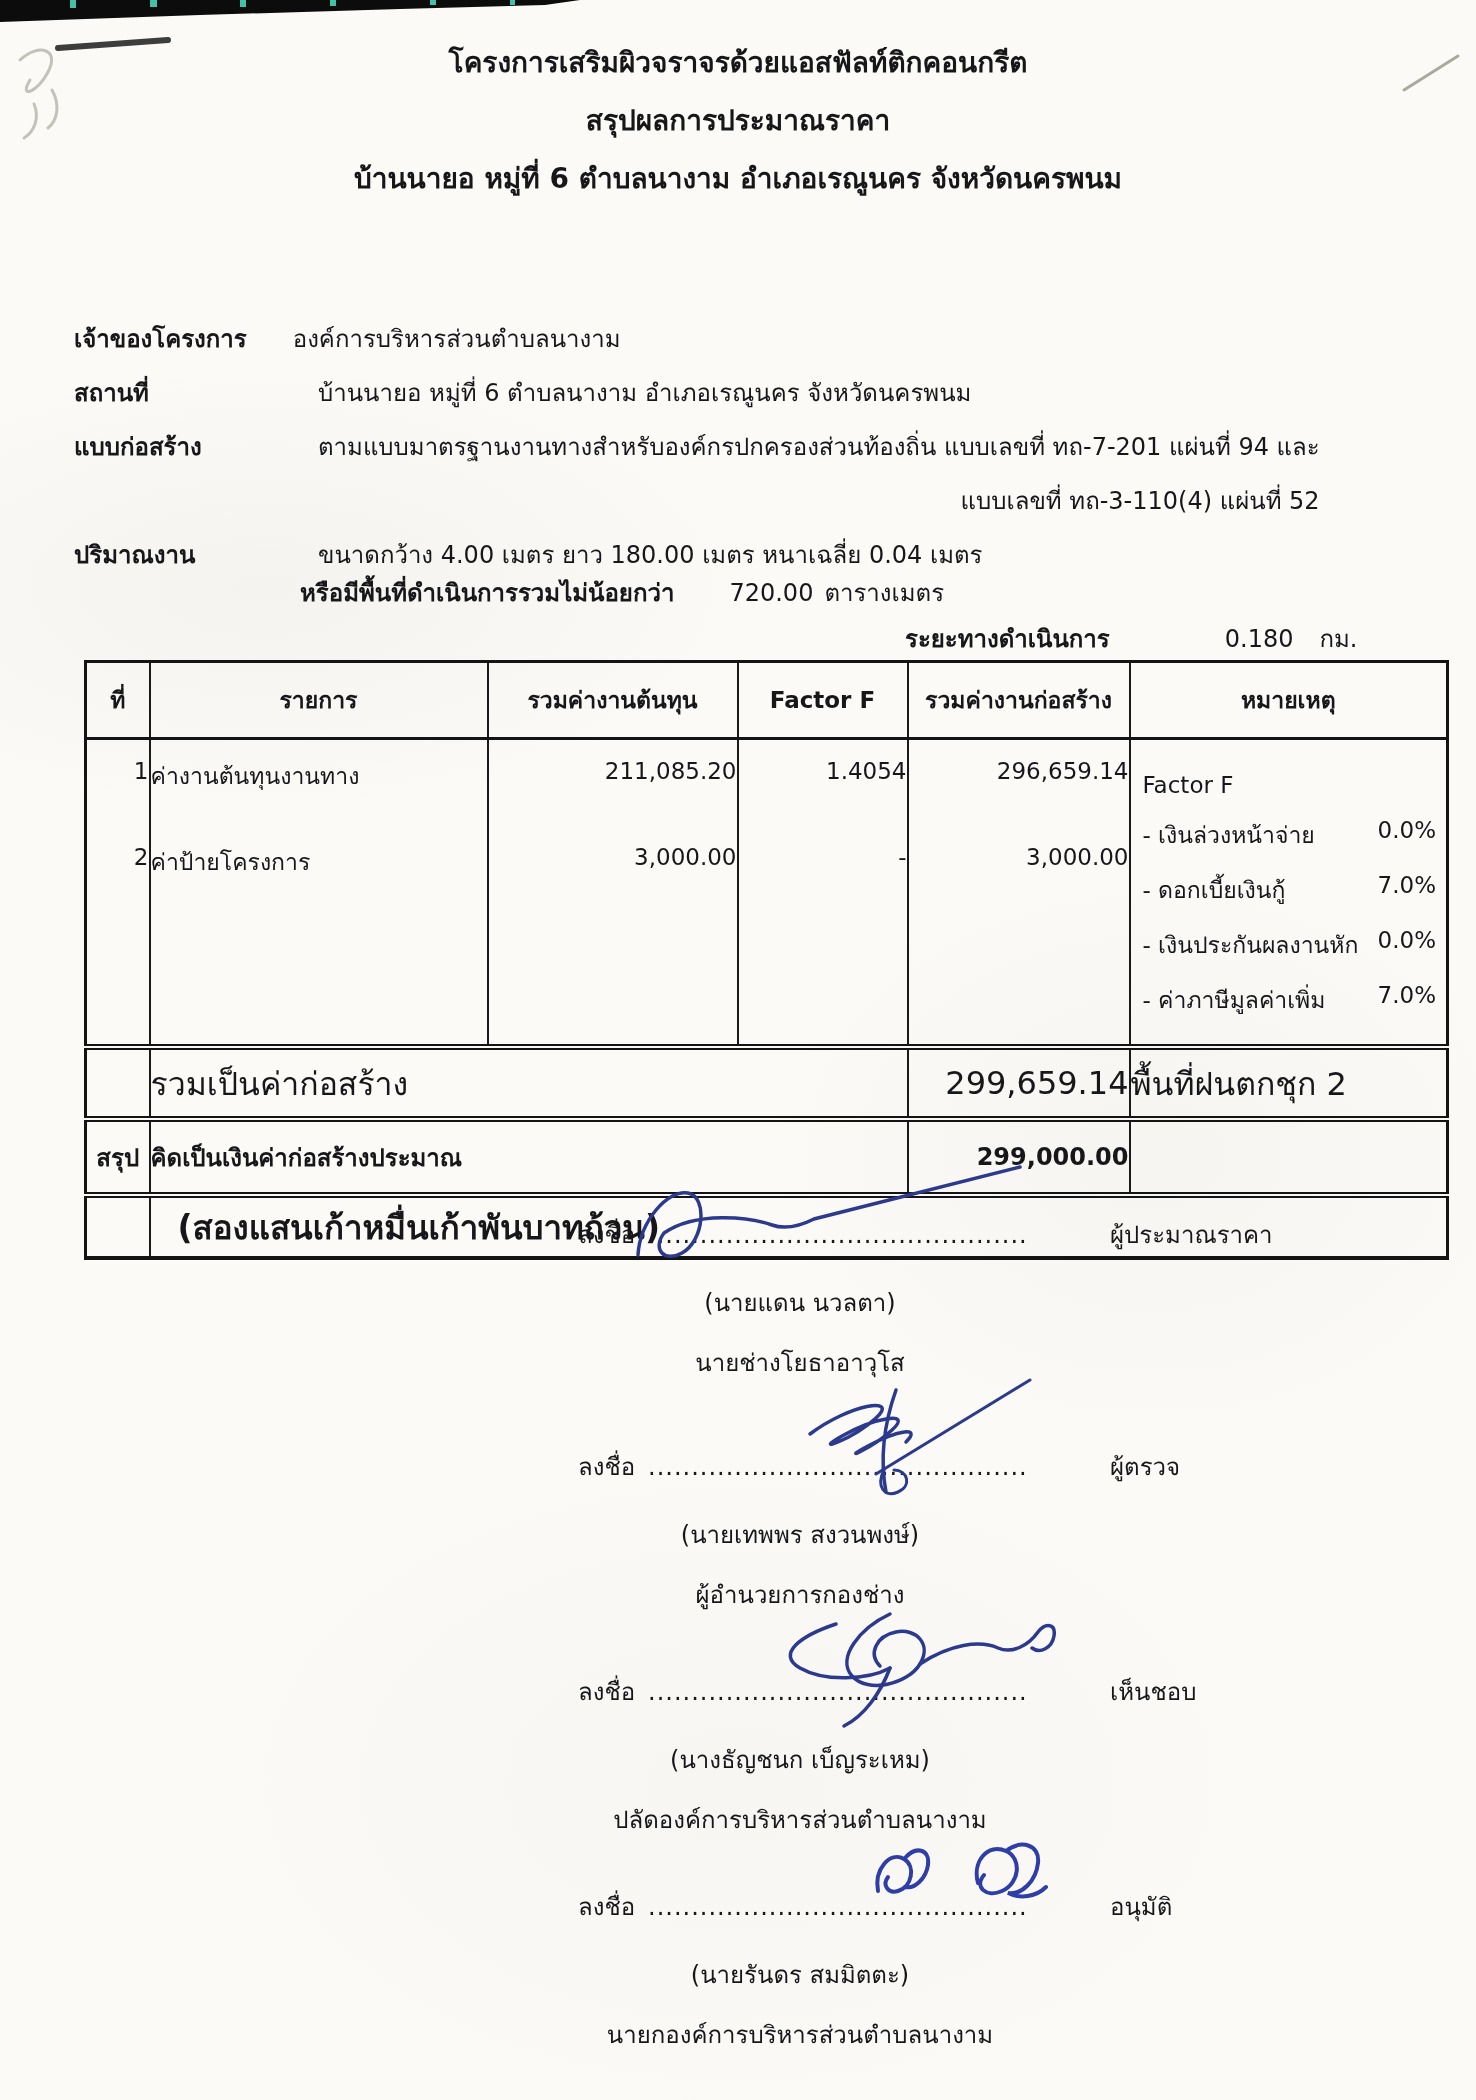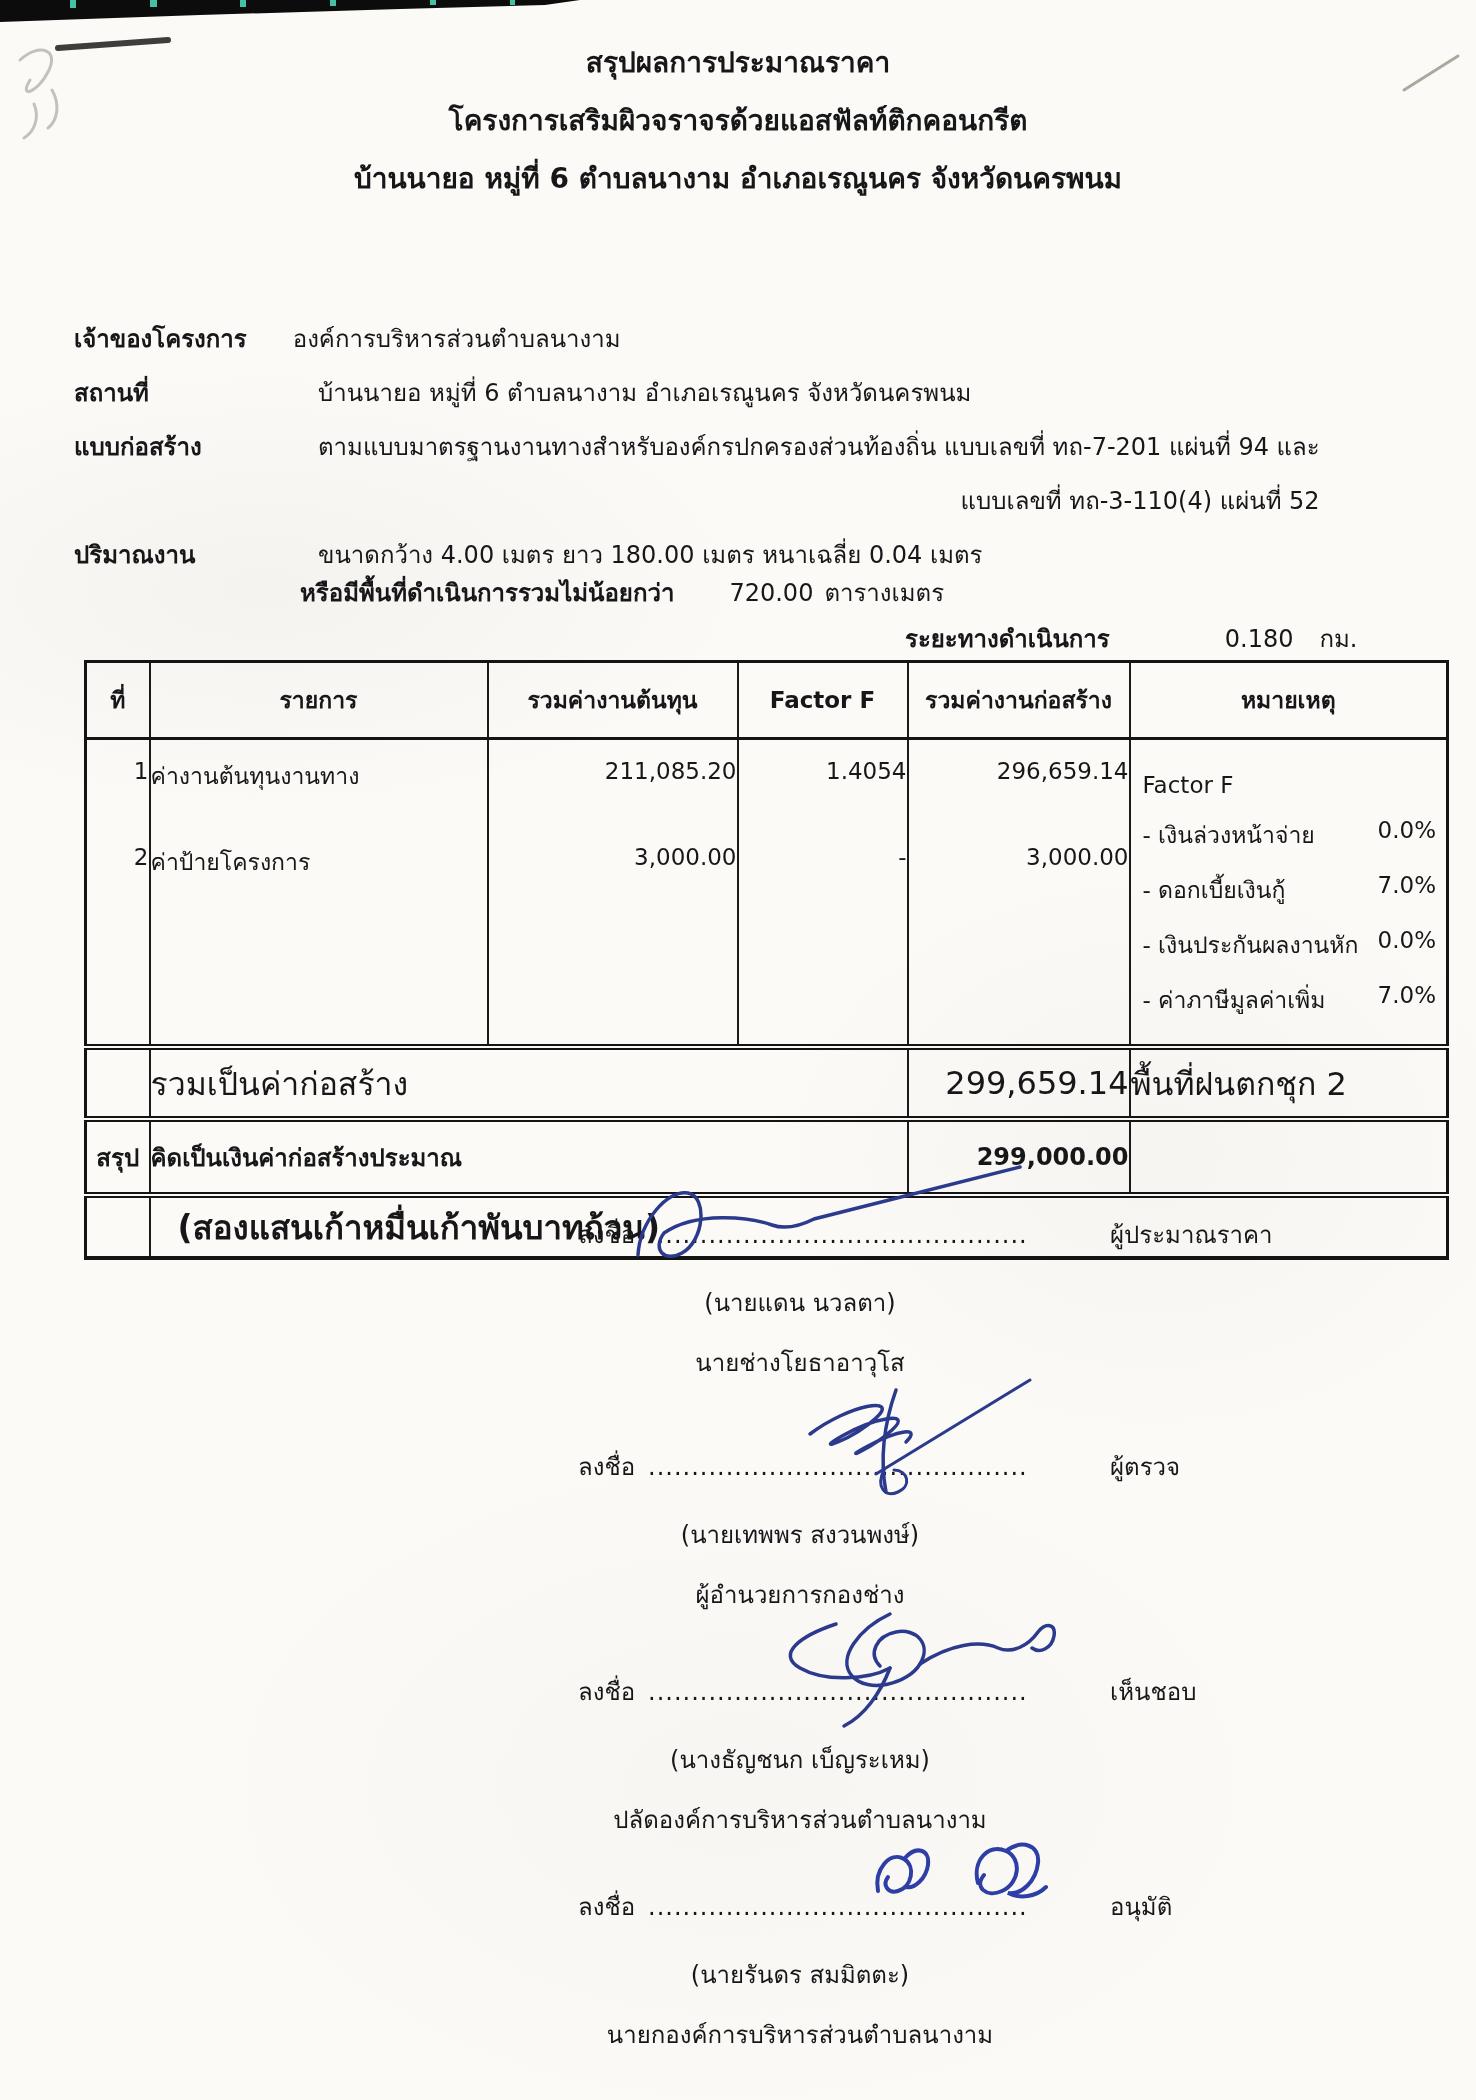--- a/index.html
+++ b/index.html
@@ -96,22 +96,22 @@
   <svg class="pencil" width="220" height="130" viewBox="0 0 220 130">
     <path d="M58,28 L168,20" stroke="#3d3d3b" stroke-width="6" fill="none" stroke-linecap="round"></path>
     <path d="M20,40 C40,22 60,30 48,52 C38,72 18,80 30,60 M34,84 C40,98 34,112 24,118 M52,70 C60,84 58,100 48,108" stroke="#c3c2ba" stroke-width="3" fill="none" stroke-linecap="round"></path>
   </svg>
 
   <svg class="corner-mark" width="90" height="60" viewBox="0 0 90 60">
     <path d="M18,50 L72,16" stroke="#a9a99e" stroke-width="3" fill="none" stroke-linecap="round"></path>
   </svg>
 
   <div class="titles">
+    <div class="title-line">โครงการเสริมผิวจราจรด้วยแอสฟัลท์ติกคอนกรีต</div>
     <div class="title-line">สรุปผลการประมาณราคา</div>
-    <div class="title-line">โครงการเสริมผิวจราจรด้วยแอสฟัลท์ติกคอนกรีต</div>
     <div class="title-line">บ้านนายอ  หมู่ที่ 6  ตำบลนางาม   อำเภอเรณูนคร  จังหวัดนครพนม</div>
   </div>
 
   <div class="info">
     <div class="info-row">
       <span class="info-label inline">เจ้าของโครงการ</span>
       <span class="info-value">องค์การบริหารส่วนตำบลนางาม</span>
     </div>
     <div class="info-row">
       <span class="info-label">สถานที่</span>

